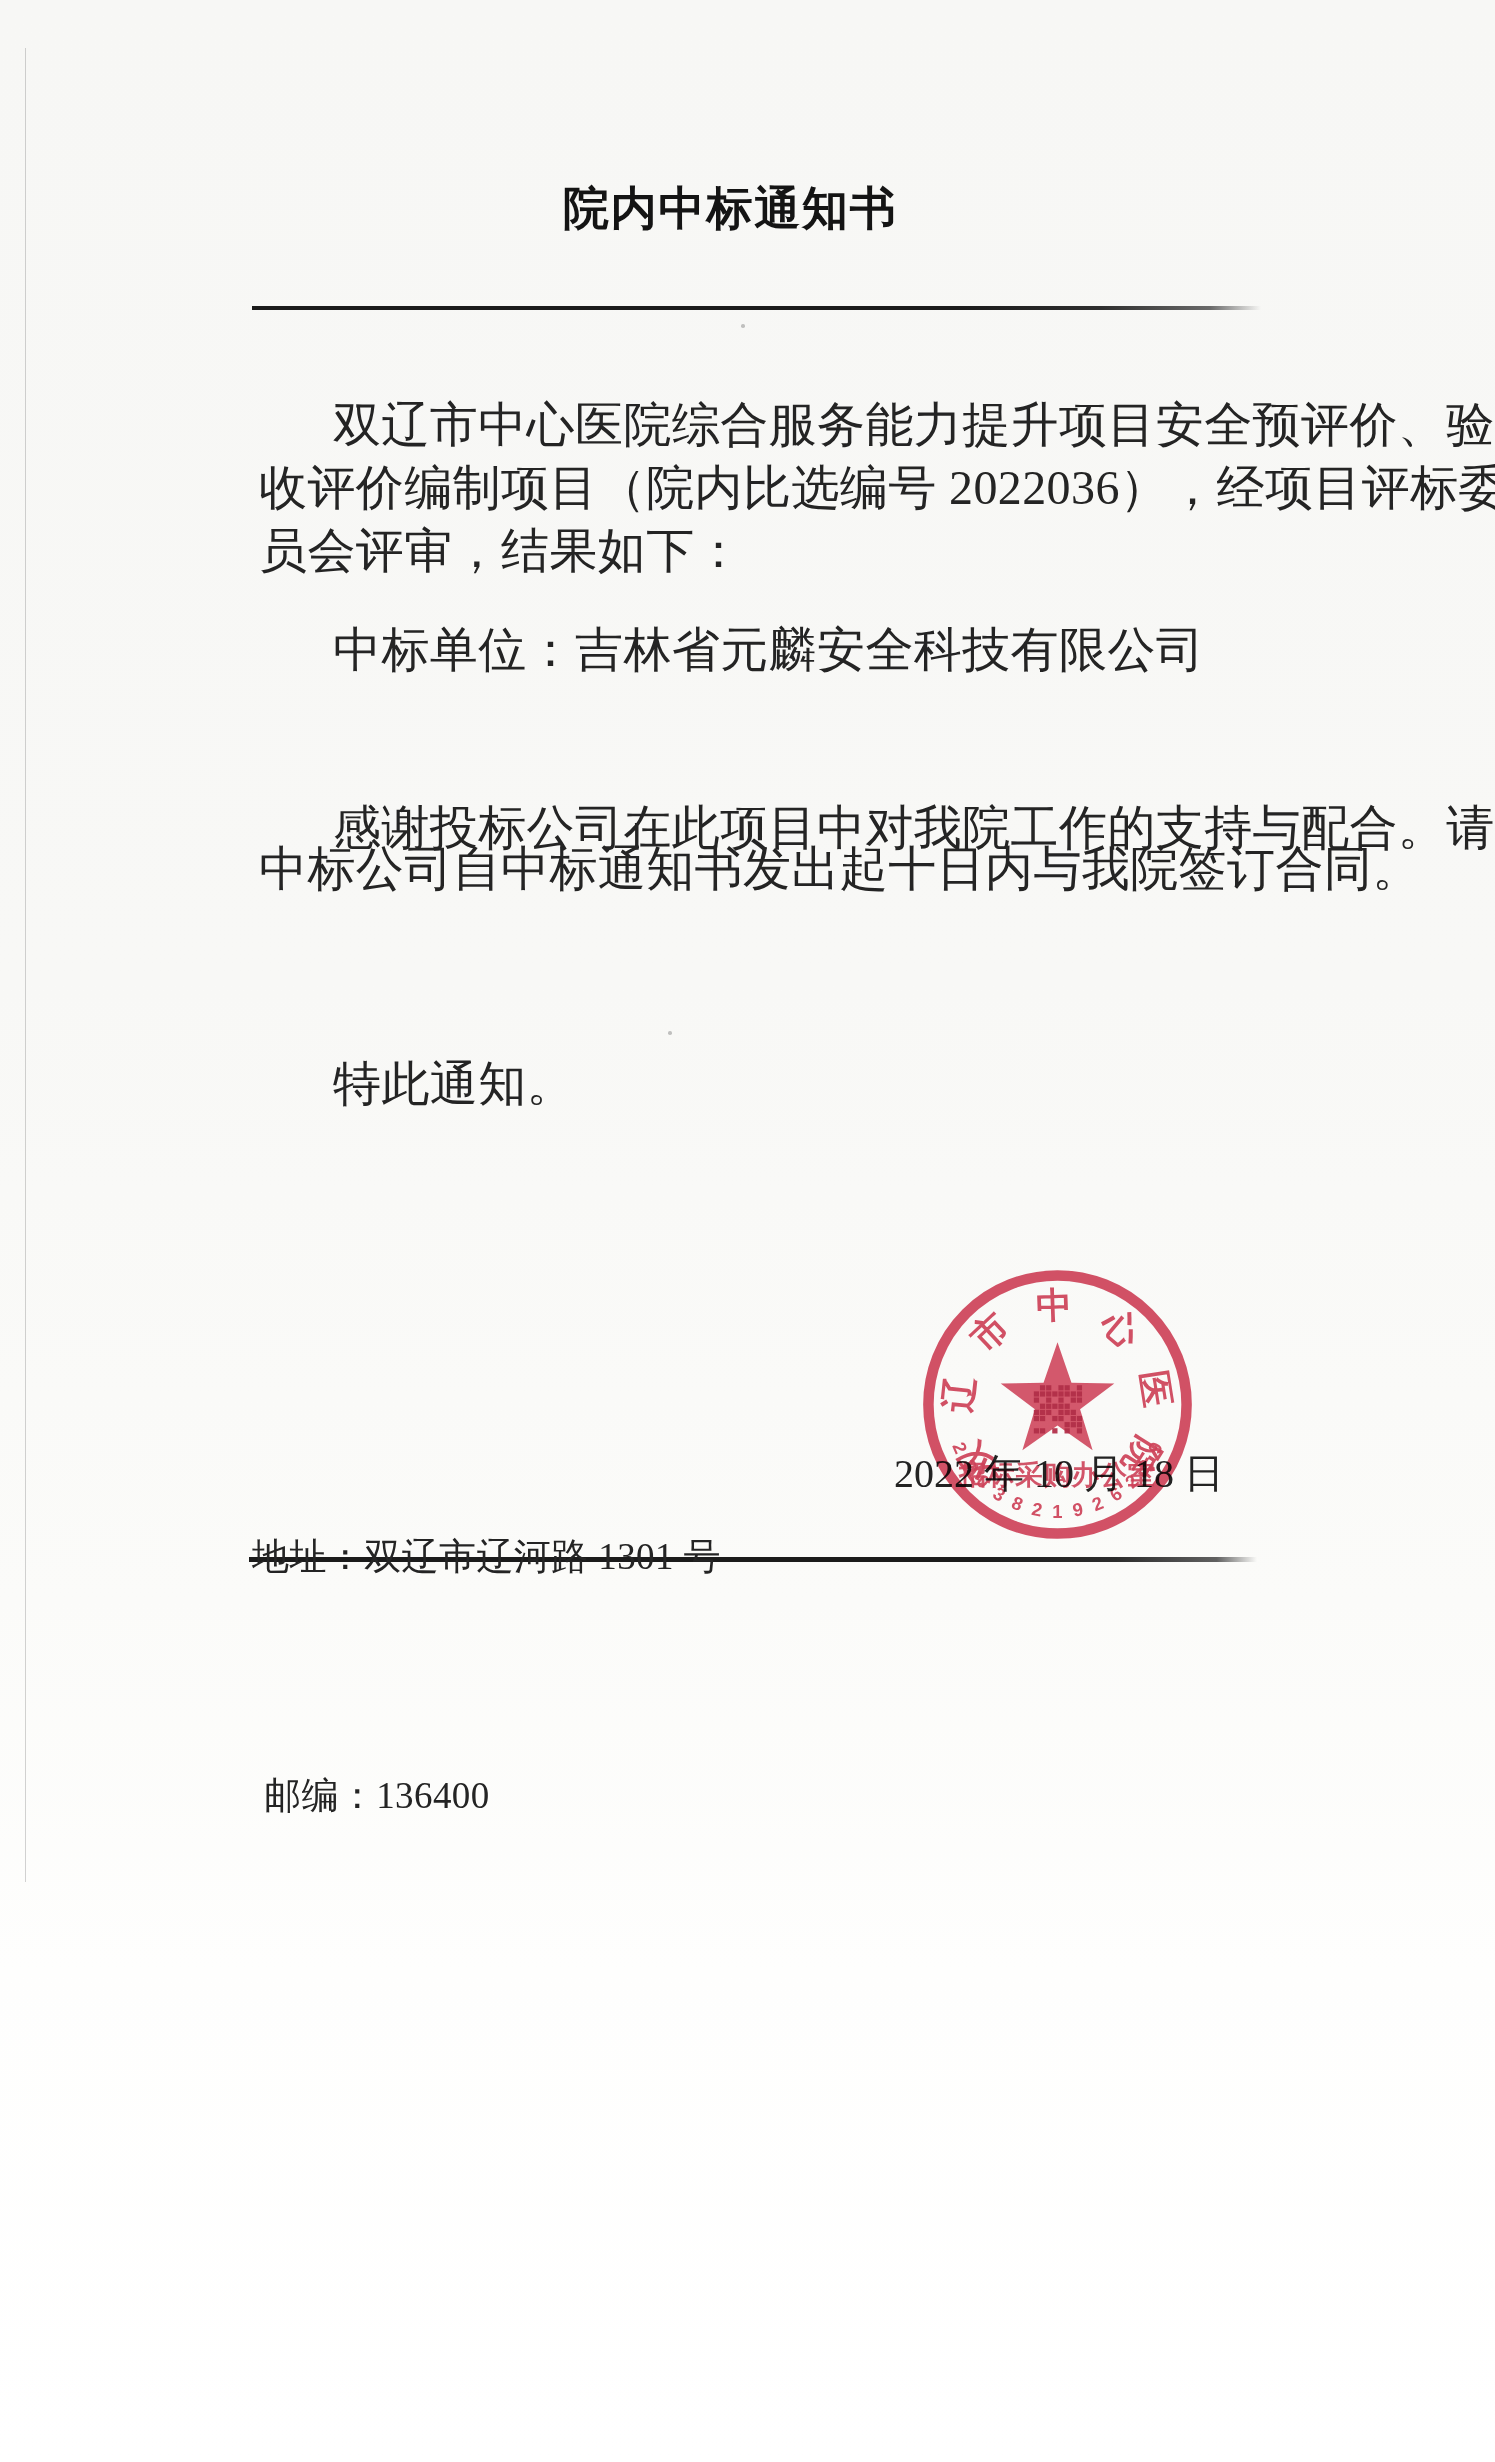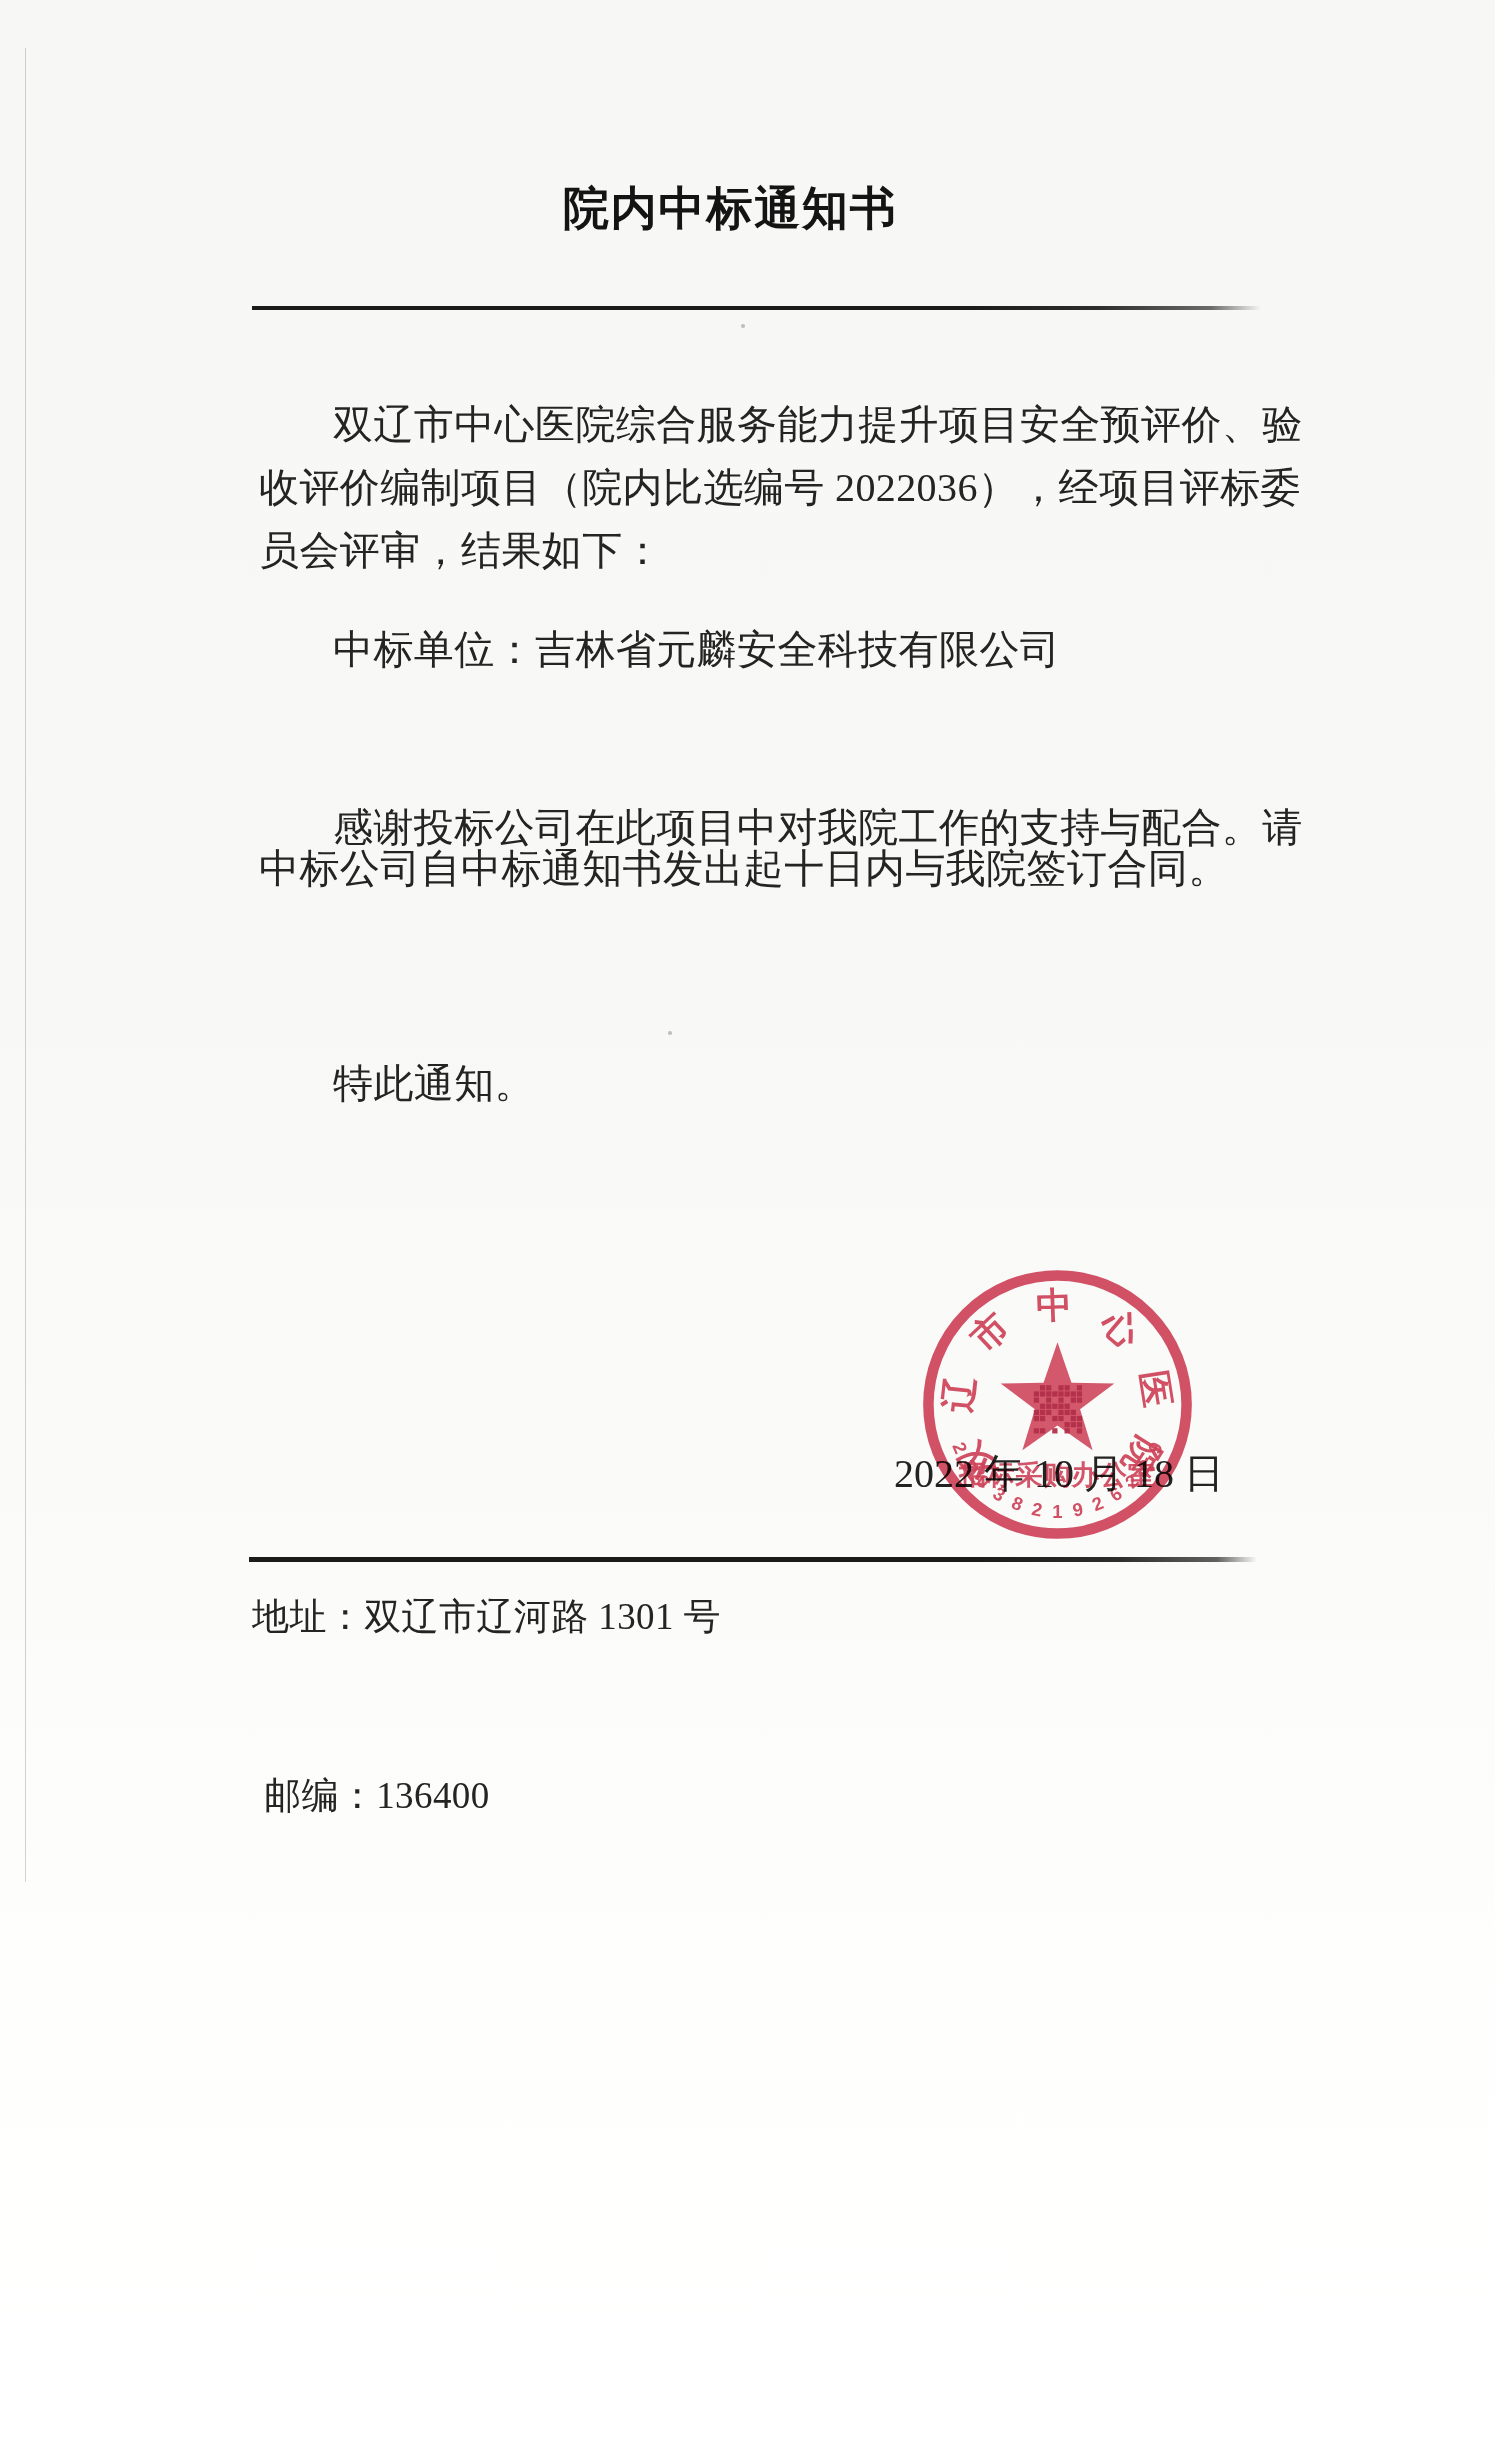--- a/index.html
+++ b/index.html
@@ -31,41 +31,41 @@
     left:252px;top:306px;width:1009px;
     background:linear-gradient(90deg,#1b1b1b 0%,#1b1b1b 70%,#2e2e2e 84%,#6a6a6a 95%,rgba(120,120,120,0) 100%);
   }
   .rule-footer{
     left:249px;top:1557px;width:1008px;height:5.3px;
     background:linear-gradient(90deg,#1b1b1b 0%,#1b1b1b 72%,#2c2c2c 86%,#606060 96%,rgba(120,120,120,0) 100%);
   }
 
   .body-line{
     position:absolute;left:259px;width:1038px;
-    font-size:40px;line-height:40px;color:#242424;
+    font-size:48px;line-height:40px;color:#242424;
     white-space:nowrap;letter-spacing:0.4px;
   }
   .indent{padding-left:74px;}
 
   .sig-org{
     position:absolute;left:904px;top:1363px;
     font-size:39px;color:#232323;white-space:nowrap;letter-spacing:0.9px;
     mix-blend-mode:multiply;z-index:5;
   }
   .sig-date{
     position:absolute;left:894px;top:1446px;
     font-size:40px;color:#232323;white-space:nowrap;
     mix-blend-mode:multiply;z-index:5;
   }
 
   .footer-line{
     position:absolute;left:252px;
     font-size:37px;color:#242424;white-space:nowrap;letter-spacing:0.4px;
   }
-  .footer-address{top:1592px;text-align:right;}
+  .footer-address{top:1532px;text-align:right;}
   .footer-phone{top:1686px;}
   .footer-postcode{top:1771px;margin-left:12px;}
 
   .seal{
     position:absolute;left:917px;top:1264px;width:281px;height:281px;
     mix-blend-mode:multiply;opacity:0.94;z-index:4;
   }
 </style>
 </head>
 <body>

